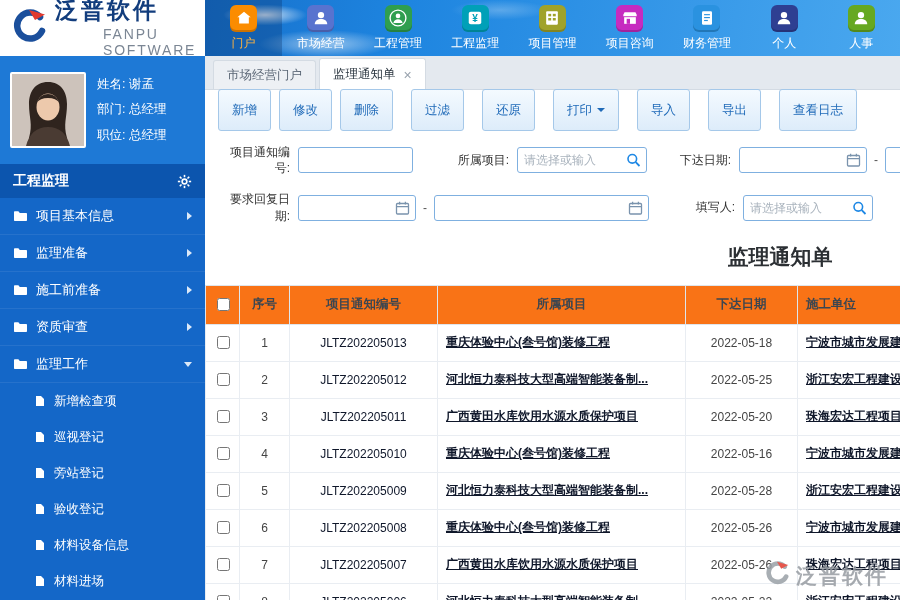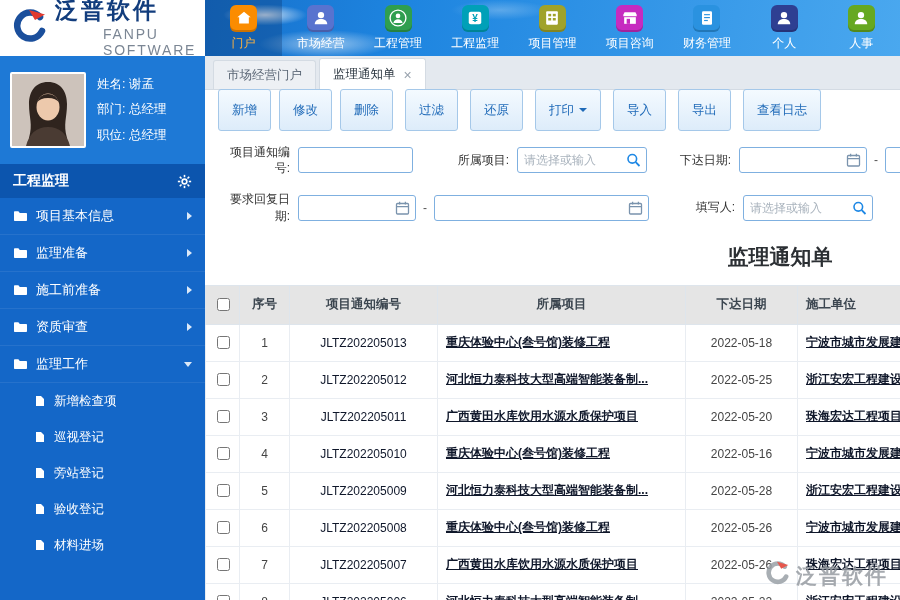--- a/index.html
+++ b/index.html
@@ -44,42 +44,42 @@
 
   
   .content{flex:1;position:relative;display:flex;flex-direction:column;background:#fff;overflow:hidden;}
   .tabbar{height:34px;background:#e4e9ef;border-bottom:1px solid #d4dbe3;display:flex;align-items:flex-end;padding-left:8px;gap:3px;flex-shrink:0;box-sizing:border-box;}
   .tab{height:29px;display:flex;align-items:center;gap:8px;padding:0 13px;background:#edf0f4;border:1px solid #d4dbe3;border-bottom:none;border-radius:3px 3px 0 0;font-size:12.5px;color:#5a6675;cursor:pointer;box-sizing:border-box;}
   .tab.active{background:#fff;color:#2b3640;height:32px;margin-bottom:-1px;}
   .tclose{color:#98a2ad;font-size:14px;line-height:1;cursor:pointer;}
 
   .toolbar{height:40px;display:flex;align-items:center;gap:8px;padding:0 13px;flex-shrink:0;}
   .btn{height:42px;padding:0 13px;background:linear-gradient(#f4faff,#ddecfa);border:1px solid #a5c8e9;border-radius:3px;color:#1f6ab8;font-size:12.5px;display:inline-flex;align-items:center;gap:5px;cursor:pointer;font-family:inherit;white-space:nowrap;}
-  .btn.gap{margin-left:4px;}
+  .btn.gap{margin-left:10px;}
   .caret{width:0;height:0;border-left:4px solid transparent;border-right:4px solid transparent;border-top:4.5px solid #1f6ab8;}
 
   .filters{padding:14px 13px 13px;display:flex;flex-direction:column;gap:15px;flex-shrink:0;}
   .frow{display:flex;align-items:center;}
   .flabel{font-size:12px;color:#333;text-align:right;margin-right:8px;line-height:1.35;flex-shrink:0;}
   .w72{width:72px;}.w60{width:60px;}.w56{width:56px;}
   .ml36{margin-left:36px;}.ml24{margin-left:24px;}.ml30{margin-left:30px;}
   .finput{height:26px;box-sizing:border-box;border:1px solid #7fb0e0;border-radius:3px;padding:0 6px;font-size:12px;color:#333;outline:none;font-family:inherit;background:#fff;}
   .finput::placeholder{color:#a9b3bd;}
   .fwrap{position:relative;display:inline-flex;flex-shrink:0;}
   .fwrap .finput{width:100%;padding-right:24px;}
   .in-ico{position:absolute;right:6px;top:50%;transform:translateY(-50%);display:flex;cursor:pointer;}
   .iw115{width:115px;}.iw130{width:130px;}.iw128{width:128px;}.iw120{width:120px;}.iw215{width:215px;}.iw118{width:118px;}
   .dash{margin:0 7px;color:#555;font-size:12px;flex-shrink:0;}
 
   .scrollpane{flex:1;overflow:hidden;position:relative;}
   .inner{width:1150px;}
   .page-title{text-align:center;font-size:21px;font-weight:bold;color:#2b2f33;margin:6px 0 14px;}
 
   table.grid{border-collapse:collapse;table-layout:fixed;width:1150px;font-size:12px;}
-  .grid th{height:36px;background:#e5e5e5;border:1px solid #dee5ec;font-weight:bold;color:#3c4650;font-size:12.5px;white-space:nowrap;overflow:hidden;}
+  .grid th{height:36px;background:#f97316;border:1px solid #dee5ec;font-weight:bold;color:#3c4650;font-size:12.5px;white-space:nowrap;overflow:hidden;}
   .grid td{height:37px;border:1px solid #e9edf2;text-align:center;color:#444;white-space:nowrap;overflow:hidden;box-sizing:border-box;}
   .grid td.al,.grid th.al{text-align:left;padding:0 8px;}
   a.lnk{color:#0f172a;text-decoration:none;cursor:pointer;}
   a.lnk.u{text-decoration:underline;font-weight:bold;}
   .cb{width:13px;height:13px;cursor:pointer;}
 
   .watermark{position:absolute;right:12px;bottom:10px;display:flex;align-items:center;gap:7px;color:#97. ;}
   .watermark{color:#979ca2;font-size:21px;font-weight:bold;letter-spacing:2px;opacity:.85;z-index:5;}
 </style>
 </head>
@@ -322,20 +322,28 @@
                 </svg>
               </span>
             <span>验收登记</span>
           </div>
           <div class="submenu-item">
             <span class="mi-ico">
                 <svg width="10" height="12" viewBox="0 0 10 12">
                   <path d="M1 1h5l3 3v7H1z" fill="#fff"></path>
                 </svg>
               </span>
+            <span>材料设备信息</span>
+          </div>
+          <div class="submenu-item">
+            <span class="mi-ico">
+                <svg width="10" height="12" viewBox="0 0 10 12">
+                  <path d="M1 1h5l3 3v7H1z" fill="#fff"></path>
+                </svg>
+              </span>
             <span>材料进场</span>
           </div>
         </div>
       </nav>
     </aside>
 
     <section class="content">
 
       <div class="tabbar">
         <div class="tab">

